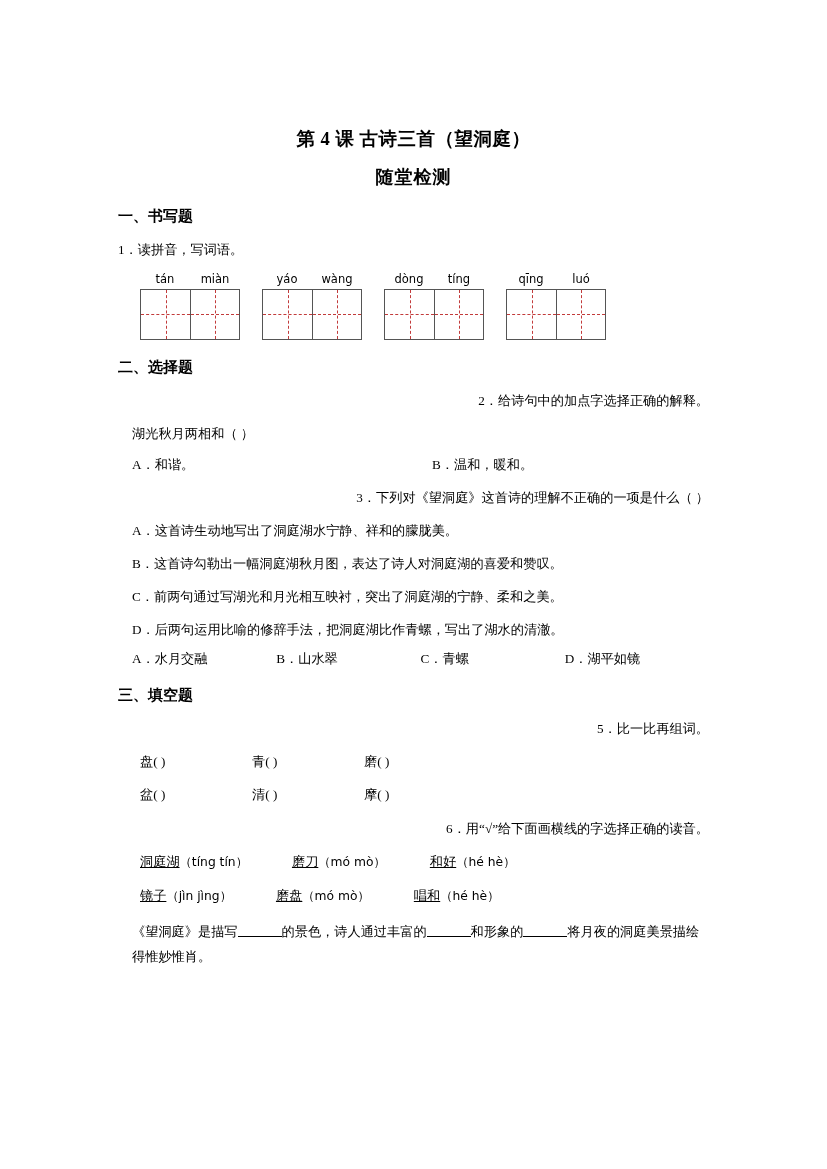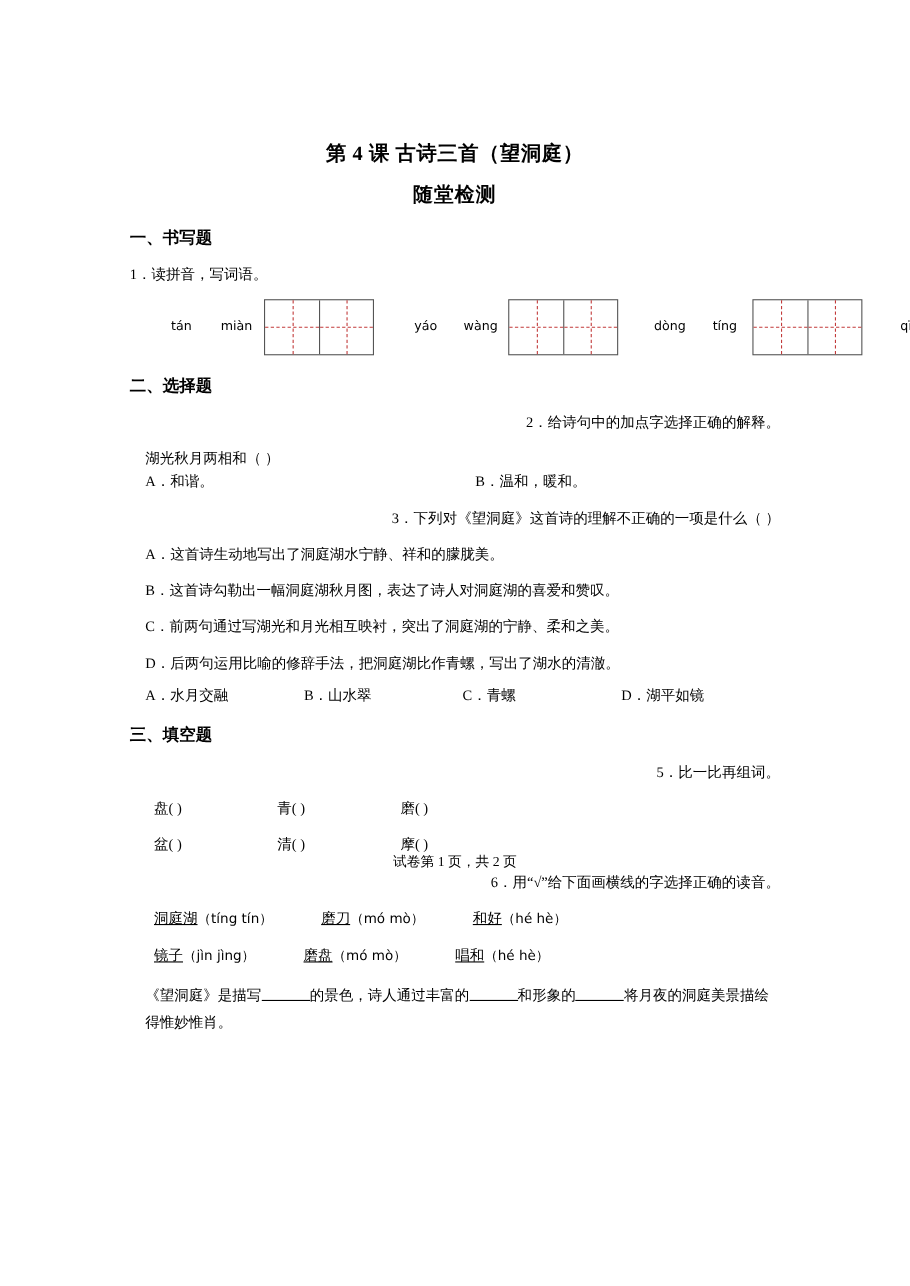--- a/index.html
+++ b/index.html
@@ -53,21 +53,21 @@
     text-align: right;
   }
   .sub {
     font-size: 13.2px;
     margin: 13px 0 0 0;
     padding-left: 14px;
     line-height: 1.5;
   }
   .opts-row {
     font-size: 13.2px;
-    margin: 3px 0 0 0;
+    margin: 13px 0 0 0;
     padding-left: 14px;
     display: flex;
   }
   .opts-row .opt { white-space: nowrap; }
   .opt-a { width: 300px; }
   .choice4 {
     font-size: 13.2px;
     margin: 11px 0 0 0;
     padding-left: 14px;
     display: flex;
@@ -79,21 +79,21 @@
 
   
   .grid-wrap {
     margin: 12px 0 0 0;
     padding-left: 22px;
     display: flex;
     gap: 22px;
   }
   .word-block {
     display: flex;
-    flex-direction: row;
+    flex-direction: column;
     align-items: center;
   }
   .pinyin-row {
     display: flex;
     font-family: "DejaVu Sans", sans-serif;
     font-size: 11.5px;
     margin-bottom: 3px;
   }
   .pinyin-row span {
     width: 50px;
@@ -305,14 +305,13 @@
     </div>
     <div class="item">
       <span class="u">唱和</span><span class="mono-py">（hé hè）</span>
     </div>
   </div>
 
   <div class="para">
     <span>《望洞庭》是描写</span><span class="blank-line"></span><span>的景色，诗人通过丰富的</span><span class="blank-line"></span><span>和形象的</span><span class="blank-line"></span><span>将月夜的洞庭美景描绘得惟妙惟肖。</span>
   </div>
 
-  <div class="footer">试卷第 1 页，共 2 页</div>
 </div>
 
 </body></html>

